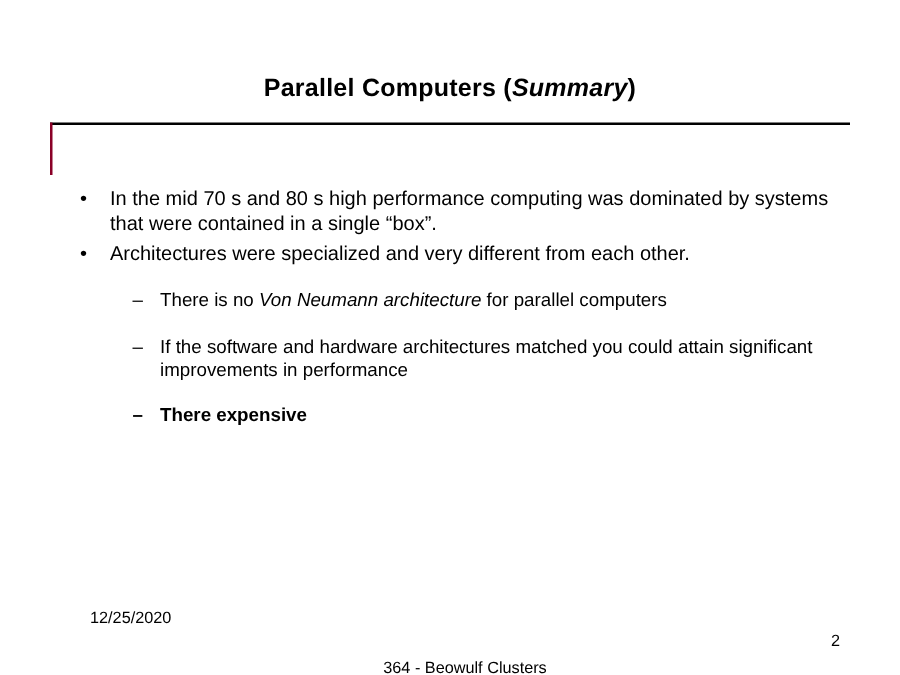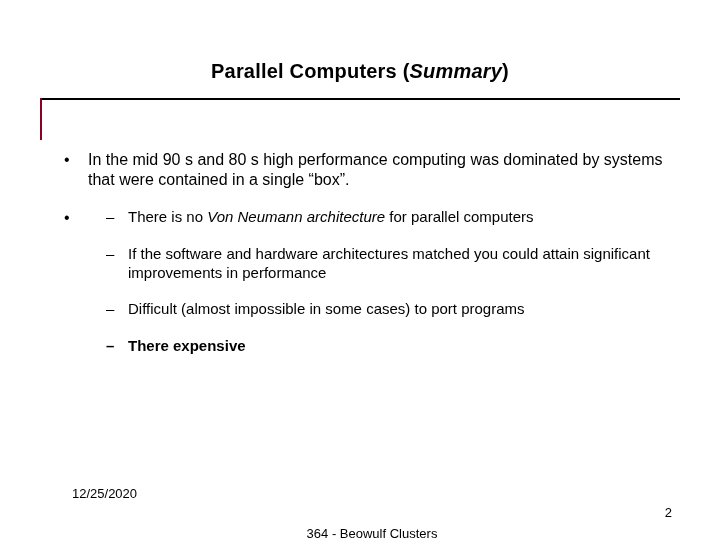--- a/index.html
+++ b/index.html
@@ -84,32 +84,30 @@
 </div>
 
 <div class="rule-wrap">
   <div class="rule-h"></div>
   <div class="rule-v"></div>
 </div>
 
 <div class="content">
   <ul class="lvl1">
     <li>
-      <span>In the mid 90 s and 80 s high performance computing was dominated by systems that were contained in a single “box”.</span>
+      <span>In the mid 70 s and 80 s high performance computing was dominated by systems that were contained in a single “box”.</span>
     </li>
     <li>
+      <span>Architectures were specialized and very different from each other.</span>
       <ul class="lvl2">
         <li>
           <span class="vn-pre">There is no </span><span class="vn">Von Neumann architecture</span><span class="vn-post"> for parallel computers</span>
         </li>
         <li>
           <span>If the software and hardware architectures matched you could attain significant improvements in performance</span>
-        </li>
-        <li>
-          <span>Difficult (almost impossible in some cases) to port programs</span>
         </li>
         <li class="bold">
           <span>There expensive</span>
         </li>
       </ul>
     </li>
   </ul>
 </div>
 
 <div class="footer">

